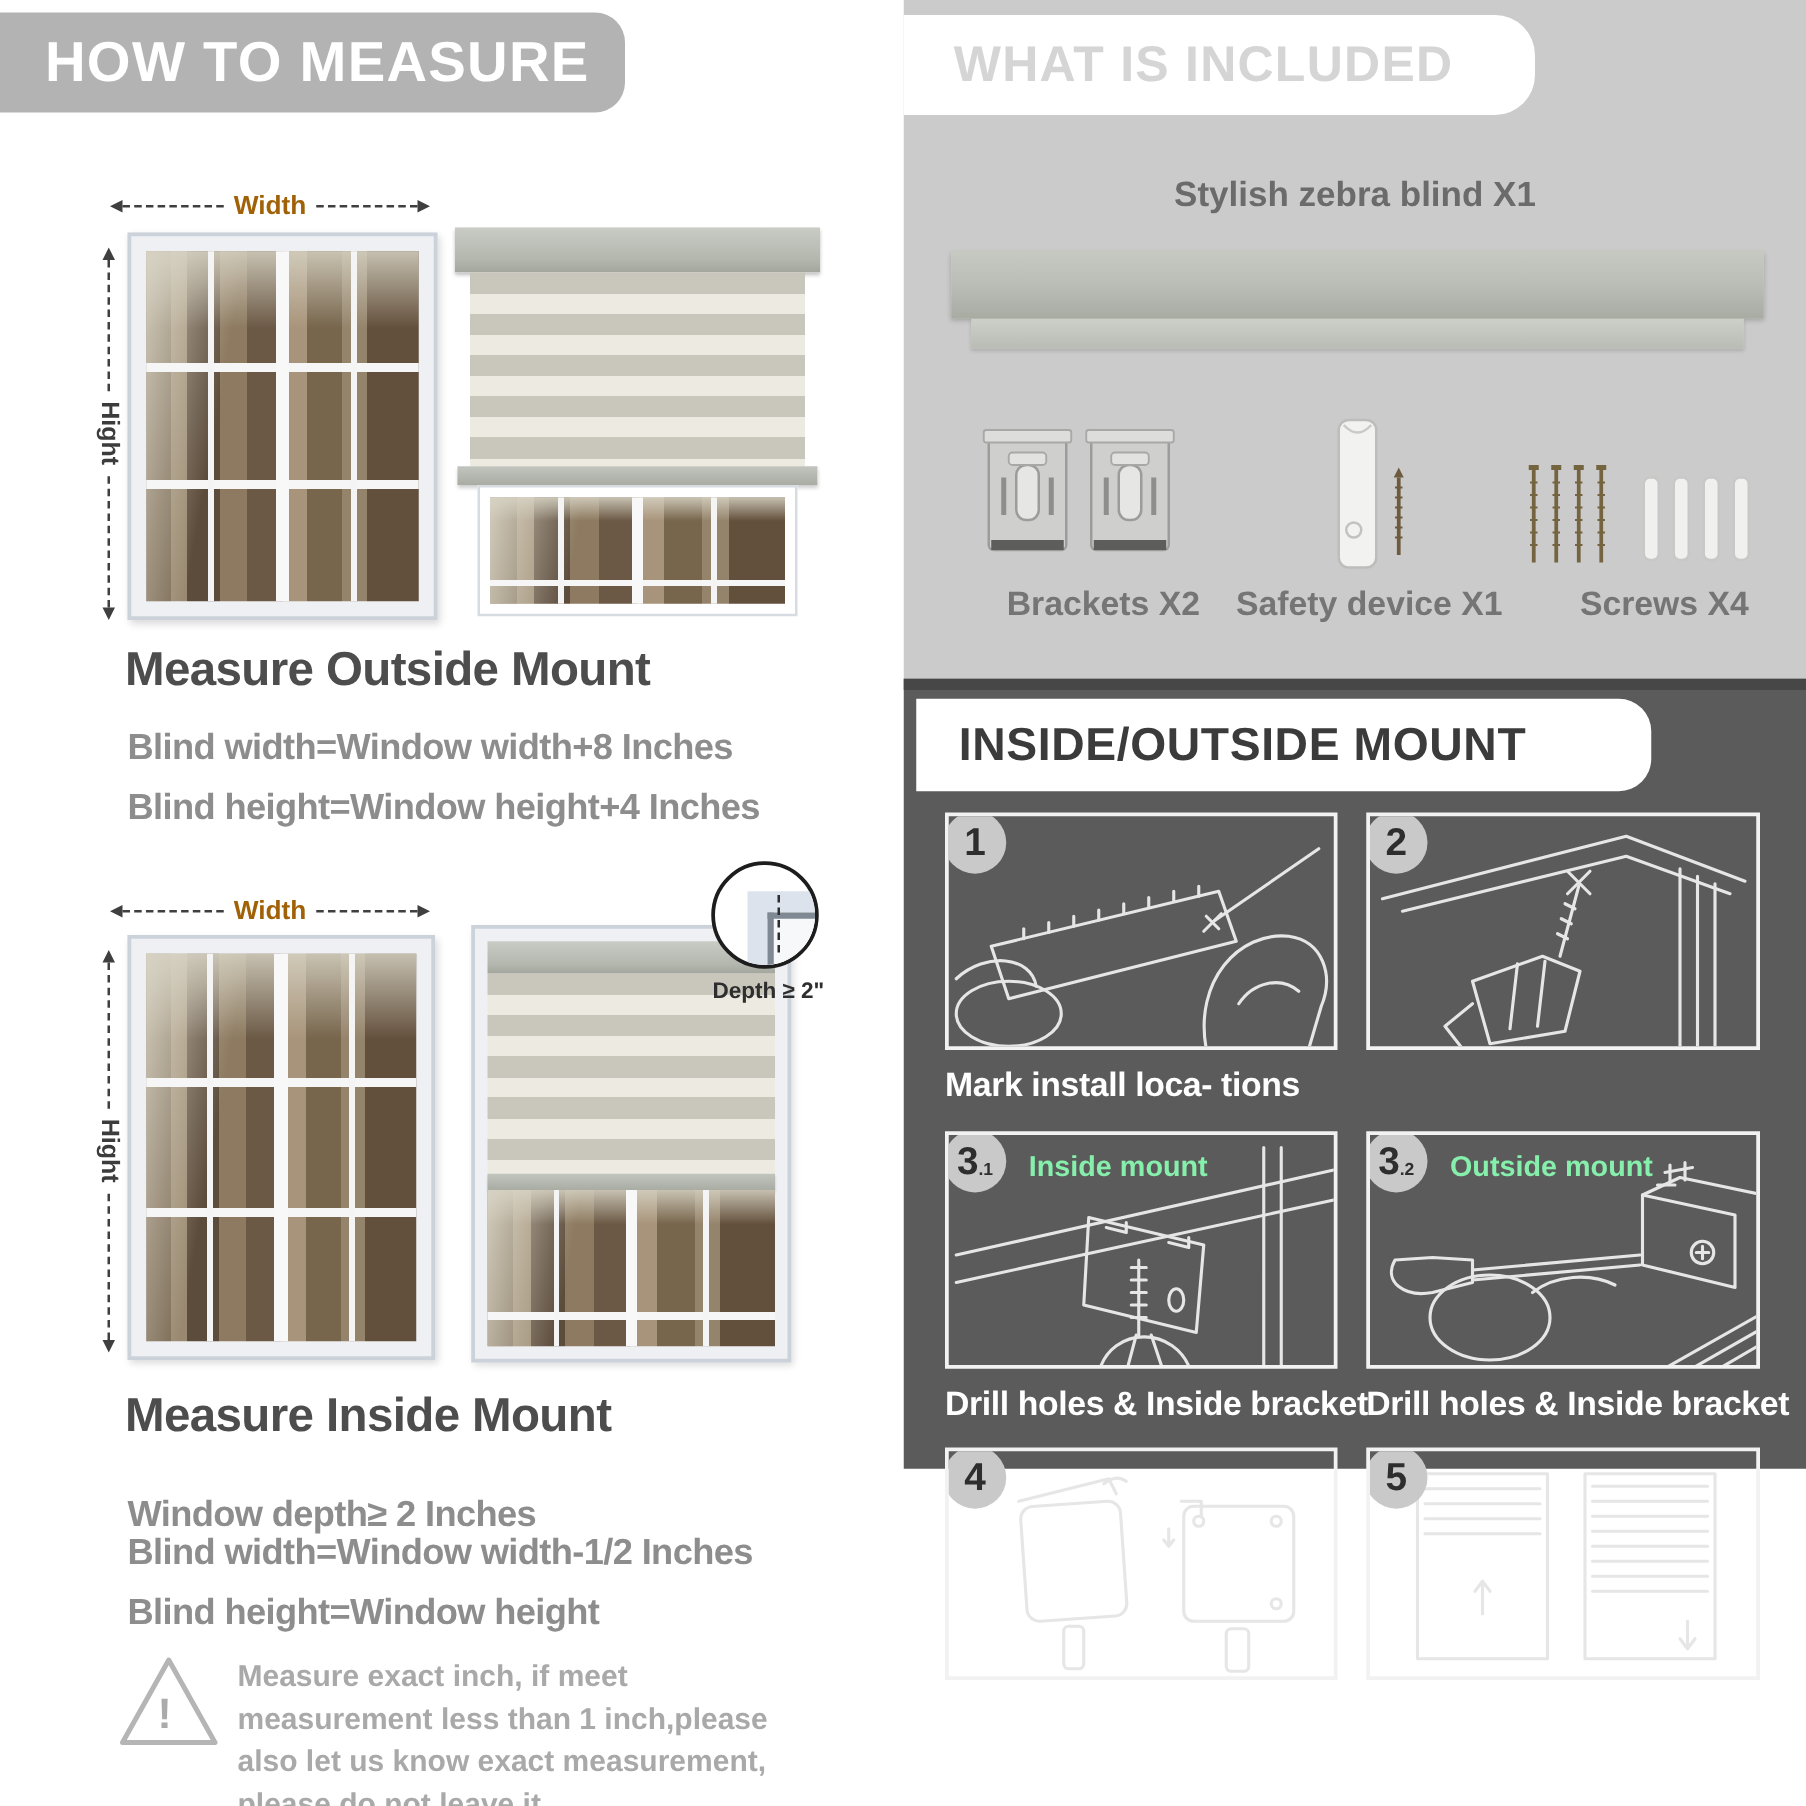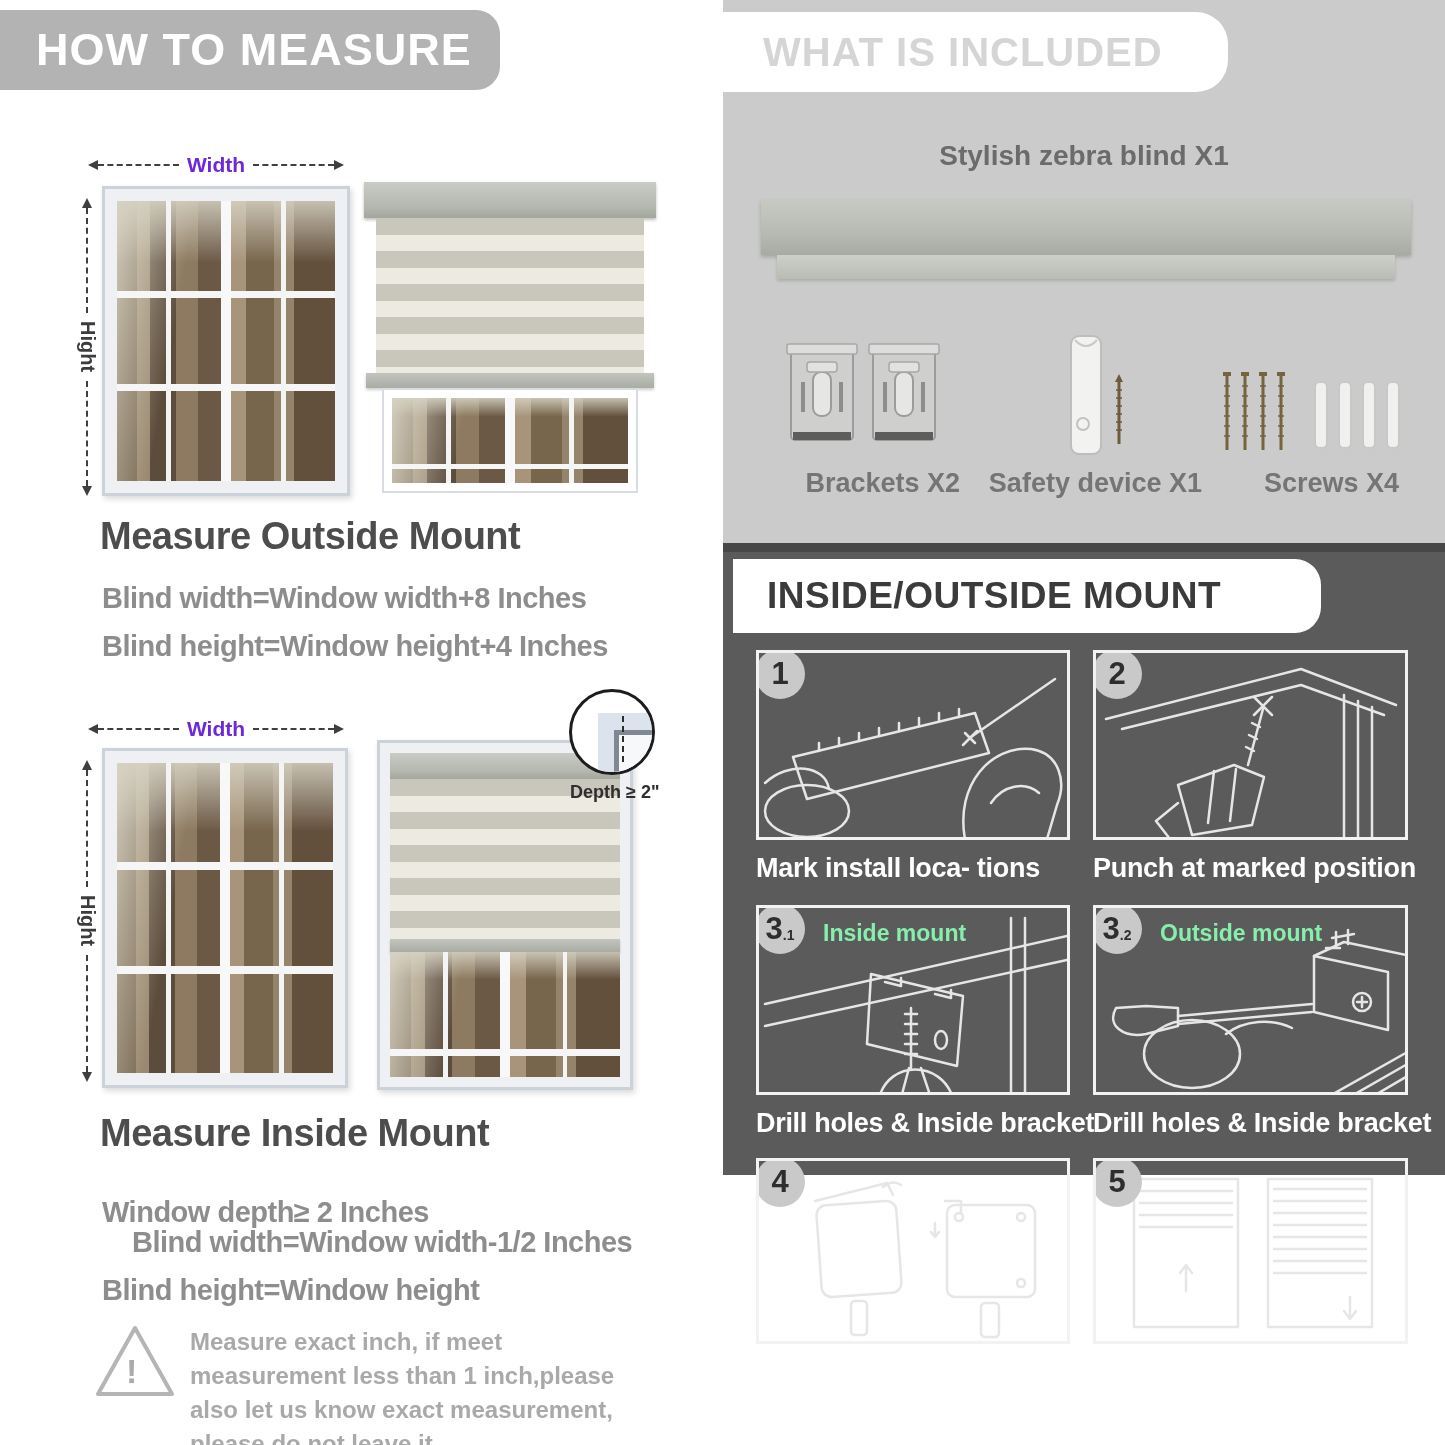--- a/index.html
+++ b/index.html
@@ -9,21 +9,21 @@
   
   .banner{position:absolute;left:0;top:10px;width:500px;height:80px;background:#b3b3b3;
           border-radius:0 24px 24px 0;color:#ffffff;font-weight:bold;font-size:45px;
           line-height:80px;padding-left:36px;letter-spacing:1px;box-sizing:border-box;}
 
   .h-arrow{position:absolute;display:flex;align-items:center;}
   .h-arrow .line{flex:1;border-top:2px dashed #3f3f3f;height:0;}
   .h-arrow .head{width:0;height:0;border-top:5px solid transparent;border-bottom:5px solid transparent;}
   .h-arrow .head.l{border-right:10px solid #3f3f3f;}
   .h-arrow .head.r{border-left:10px solid #3f3f3f;}
-  .h-arrow .lbl{font-weight:bold;font-size:21px;color:#6d28d9;padding:0 8px;white-space:nowrap;}
+  .h-arrow .lbl{font-weight:bold;font-size:21px;color:#a16207;padding:0 8px;white-space:nowrap;}
 
   .v-arrow{position:absolute;display:flex;flex-direction:column;align-items:center;}
   .v-arrow .line{flex:1;border-left:2px dashed #3f3f3f;width:0;}
   .v-arrow .head{width:0;height:0;border-left:5px solid transparent;border-right:5px solid transparent;}
   .v-arrow .head.u{border-bottom:10px solid #3f3f3f;}
   .v-arrow .head.d{border-top:10px solid #3f3f3f;}
   .v-arrow .lbl{writing-mode:vertical-rl;font-weight:bold;font-size:20px;color:#3c3c3c;padding:8px 0;}
 
   .win{position:absolute;background:#eef0f4;border:3px solid #ccd2da;padding:12px;box-sizing:border-box;
        box-shadow:2px 3px 6px rgba(0,0,0,0.15);}
@@ -180,21 +180,21 @@
 
   <div class="callout">
     <div class="c-out"></div>
     <div class="c-in"></div>
     <div class="c-dash"></div>
   </div>
   <div class="depth-lbl">Depth ≥ 2"</div>
 
   <div class="headline" style="left:100px;top:1112px;">Measure Inside Mount</div>
   <div class="formula" style="left:102px;top:1196px;">Window depth≥ 2 Inches</div>
-  <div class="formula" style="left:102px;top:1226px;margin-left:30px;">Blind width=Window width-1/2 Inches</div>
+  <div class="formula" style="left:102px;top:1226px;">Blind width=Window width-1/2 Inches</div>
   <div class="formula" style="left:102px;top:1274px;">Blind height=Window height</div>
 
   <svg class="warn-tri" width="86" height="86" viewBox="0 0 86 86">
     <path d="M43 8 L80 74 L6 74 Z" fill="none" stroke="#b5b5b5" stroke-width="4" stroke-linejoin="round"></path>
   </svg>
   <div class="warn-bang">!</div>
   <div class="warn-text">Measure exact inch, if meet measurement less than 1 inch,please also let us know exact measurement, please do not leave it</div>
 
   <div class="right-top">
     <div class="pill">WHAT IS INCLUDED</div>
@@ -288,21 +288,20 @@
         <path d="M96 182 L82 132 L138 112 L168 124 L156 172 Z"></path>
         <path d="M118 118 L112 170 M140 116 L134 168"></path>
         <path d="M82 150 L60 168 L74 186"></path>
       </svg>
       <div class="badge">
         <span>2</span>
         <span class="sub"></span>
       </div>
       <span class="panel-title"></span>
     </div>
-    <div class="caption" style="left:370px;top:310px;">Punch at  marked position</div>
 
     <div class="panel" style="left:33px;top:362px;">
       <svg class="art" width="314" height="190" viewBox="0 0 314 190">
         <path d="M6 96 L308 28 M6 118 L308 52"></path>
         <path d="M252 10 V190 M266 10 V190"></path>
         <path d="M112 66 L204 88 L198 158 L108 136 Z"></path>
         <path d="M126 74 l16 4 v-8 M176 86 l16 4 v-8"></path>
         <ellipse cx="182" cy="132" rx="6" ry="9"></ellipse>
         <path d="M152 100 v60"></path>
         <path d="M146 106 h12 M146 116 h12 M146 126 h12 M146 136 h12 M146 146 h12"></path>

